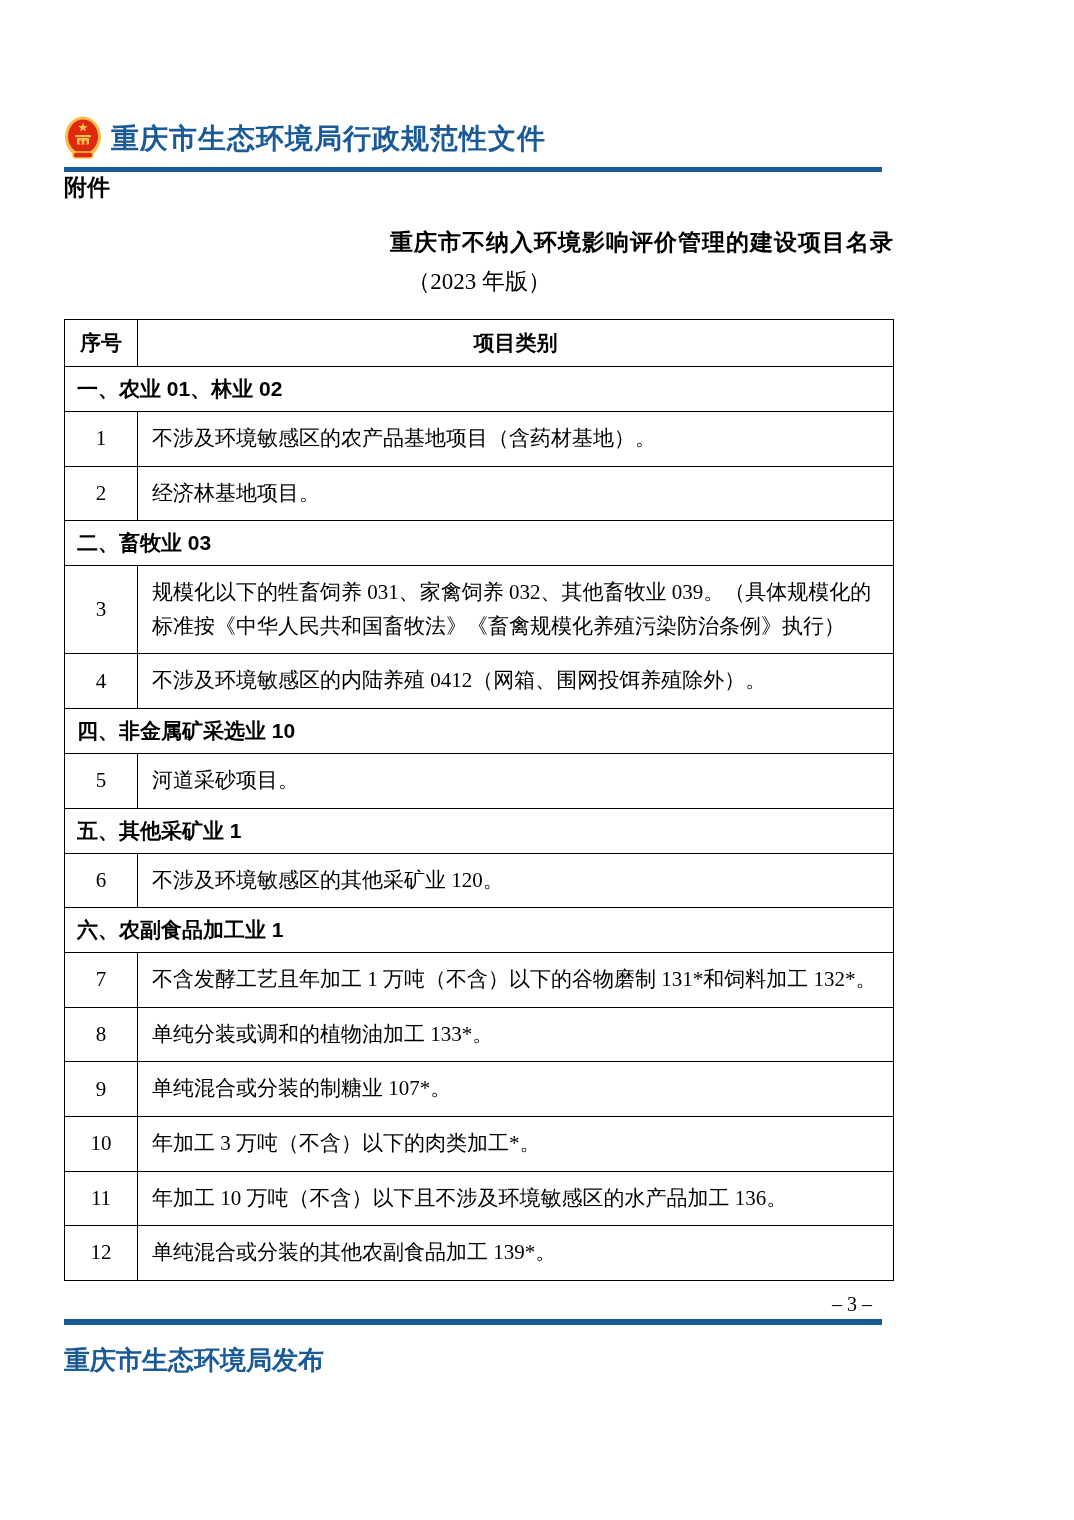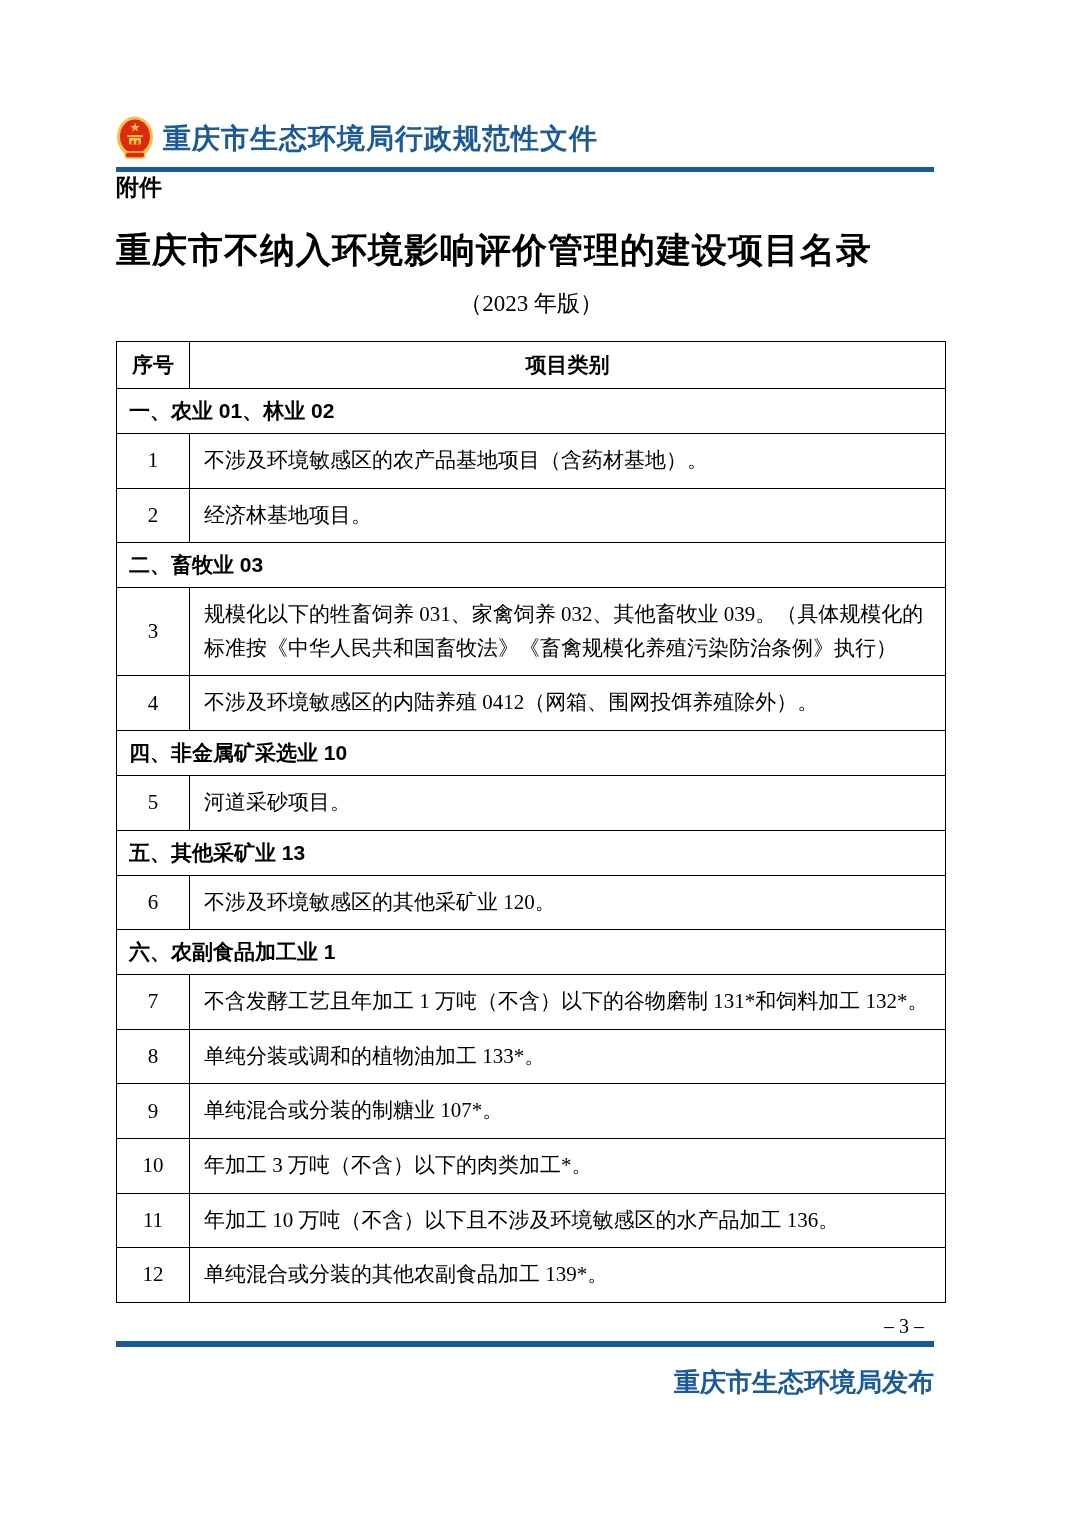--- a/index.html
+++ b/index.html
@@ -2,42 +2,42 @@
 <html><head>
 <meta charset="utf-8">
 <style>
   html,body { margin:0; padding:0; background:#ffffff; }
   body {
     width:1074px; height:1520px;
     font-family:"Liberation Serif","DejaVu Serif",serif;
     color:#000;
     overflow:hidden;
   }
-  .page { box-sizing:border-box; padding:116px 0 0 116px; }
+  .page { box-sizing:border-box; padding:116px 0 0 64px; }
 
   
   .header-bar { display:flex; align-items:center; gap:9px; width:818px; }
   .emblem { width:38px; height:46px; flex:0 0 auto; }
   .header-title {
     font-family:"Liberation Sans","DejaVu Sans",sans-serif;
     font-weight:bold; font-size:28px; color:#1a5a96; letter-spacing:1px;
     white-space:nowrap;
   }
   .header-rule { width:818px; height:5px; background:#1a5a96; margin-top:5px; }
 
   .attachment {
     font-family:"Liberation Sans","DejaVu Sans",sans-serif;
     font-weight:bold; font-size:23px; 
   }
 
   .doc-title {
-    width:830px; text-align:left; font-weight:bold; font-size:35px;
+    width:830px; text-align:right; font-weight:bold; font-size:23px;
     margin-top:24px; letter-spacing:1px;
   }
-  .doc-subtitle { width:830px; text-align:center; font-size:23px; margin-top:14px; }
+  .doc-subtitle { width:830px; text-align:center; font-size:23px; margin-top:8px; }
 
   
   table.project-table {
     border-collapse:collapse; width:830px; margin-top:22px; table-layout:fixed;
   }
   .project-table th, .project-table td { border:1px solid #000; vertical-align:middle; }
   .col-index { width:70px; }
   .project-table thead th {
     font-family:Liberation Serif, serif;
     font-weight:bold; font-size:21px; height:44px; text-align:center;
@@ -47,21 +47,21 @@
     font-weight:bold; font-size:21px; padding:8px 10px 8px 12px; height:26px;
   }
   .num-cell { text-align:center; font-size:21px; }
   .text-cell { font-size:21px; padding:10px 14px; line-height:1.6; }
   tr.item-row { height:50px; }
 
   
   .footer-pagenum { width:818px; text-align:right; font-size:20px; margin-top:12px; padding-right:10px; box-sizing:border-box; }
   .footer-rule { width:818px; height:6px; background:#1a5a96; margin-top:3px; }
   .footer-pub {
-    width:818px; text-align:right; color:#1a5a96;
+    width:818px; text-align:left; color:#1a5a96;
     font-family:"Liberation Sans","DejaVu Sans",sans-serif;
     font-weight:bold; font-size:26px; margin-top:18px;
   }
 </style>
 </head>
 <body>
 
 <div class="page">
 
   <div class="header-bar">
@@ -115,21 +115,21 @@
           <td class="text-cell">不涉及环境敏感区的内陆养殖 0412（网箱、围网投饵养殖除外）。</td>
         </tr>
         <tr>
           <td colspan="2" class="section-cell">四、非金属矿采选业 10</td>
         </tr>
         <tr class="item-row">
           <td class="num-cell">5</td>
           <td class="text-cell">河道采砂项目。</td>
         </tr>
         <tr>
-          <td colspan="2" class="section-cell">五、其他采矿业 13</td>
+          <td colspan="2" class="section-cell">五、其他采矿业 1</td>
         </tr>
         <tr class="item-row">
           <td class="num-cell">6</td>
           <td class="text-cell">不涉及环境敏感区的其他采矿业 120。</td>
         </tr>
         <tr>
           <td colspan="2" class="section-cell">六、农副食品加工业 1</td>
         </tr>
         <tr class="item-row">
           <td class="num-cell">7</td>

